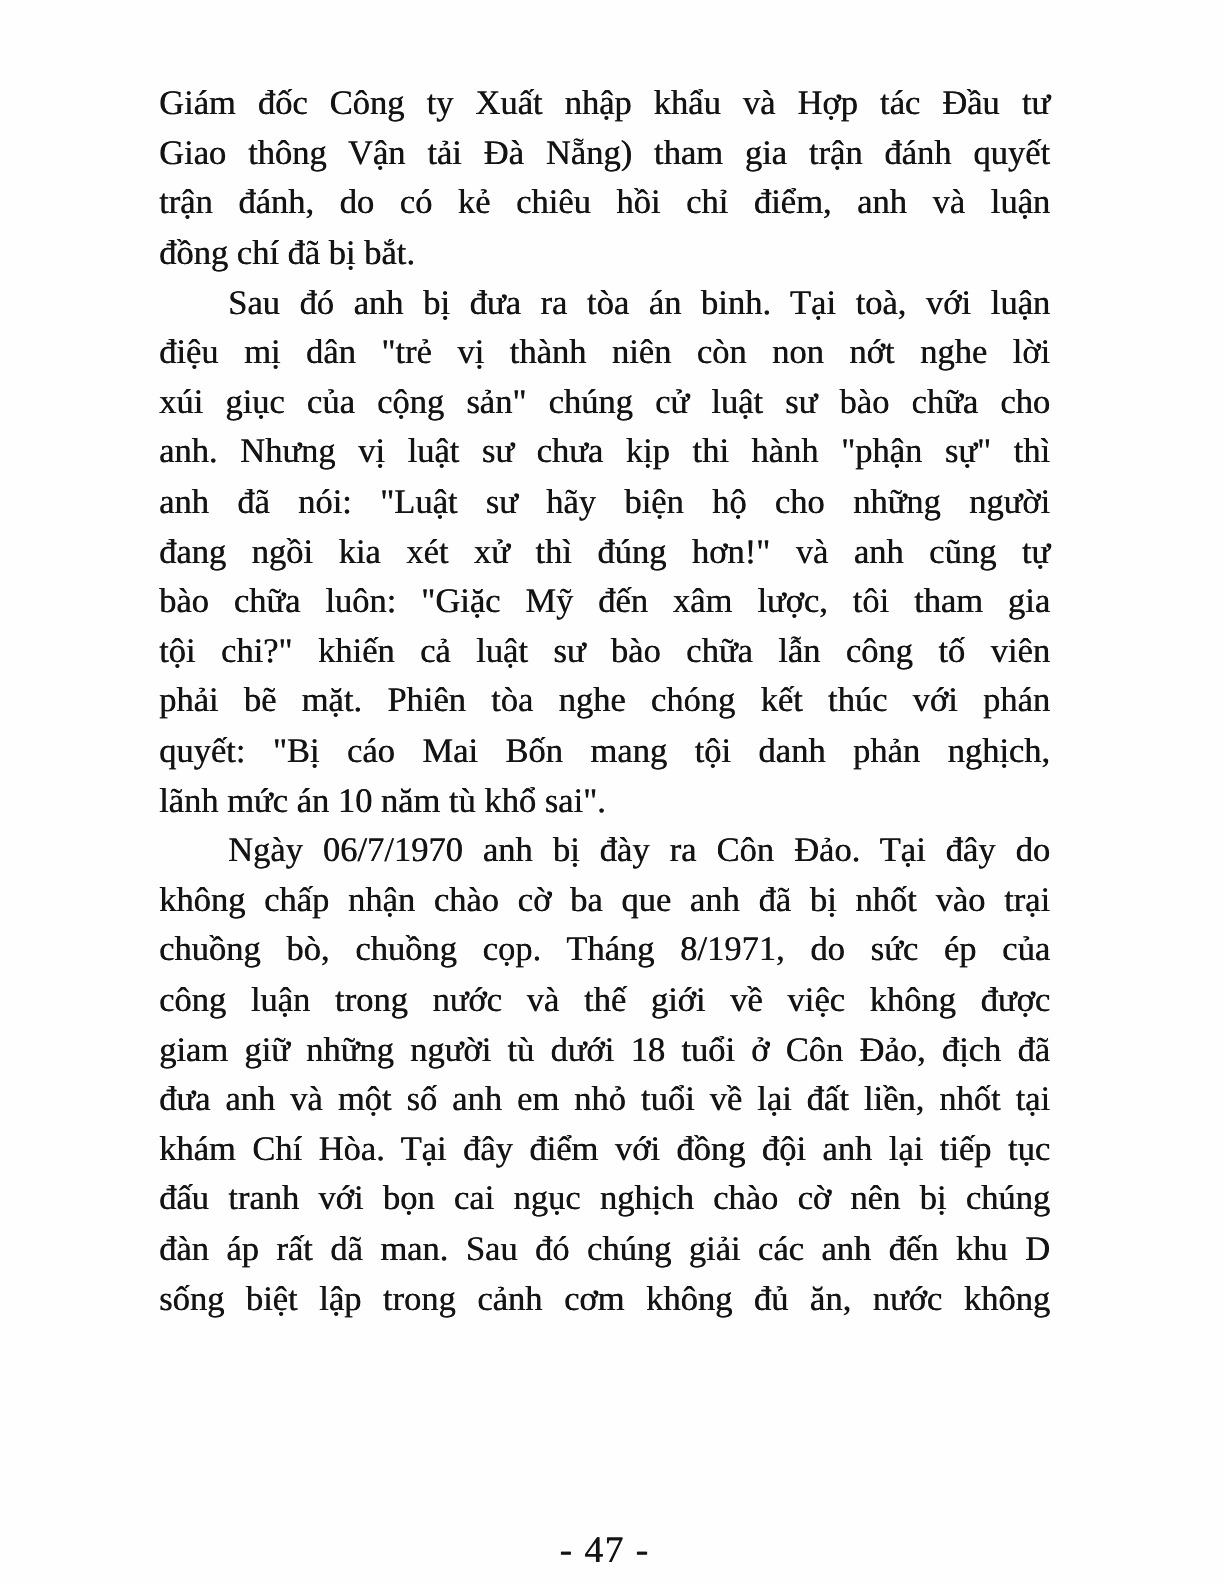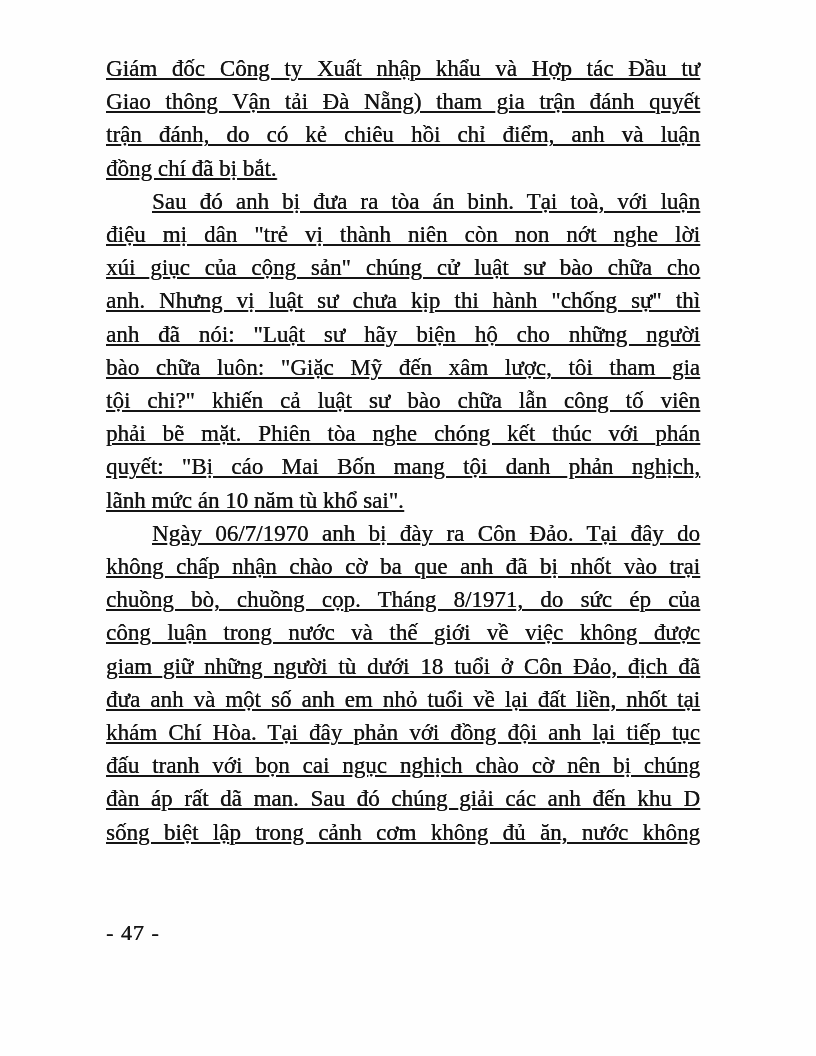--- a/index.html
+++ b/index.html
@@ -27,69 +27,69 @@
     margin: 0;
     padding: 0;
   }
   .line {
     font-size: 23px;
     line-height: 33.2px;
     text-align: justify;
     text-align-last: justify;
     white-space: normal;
     text-shadow: 0.3px 0 0 #141414;
-    text-decoration: underline;
   }
   .line.no-justify {
     text-align-last: left;
   }
   .line.indent {
     padding-left: 46px;
   }
   .page-number {
     position: absolute;
     left: 106px;
-    top: 920px;
+    top: 1020px;
     width: 594px;
-    text-align: left;
-    font-size: 22px;
+    text-align: center;
+    font-size: 25px;
     letter-spacing: 1px;
     text-shadow: 0.3px 0 0 #141414;
   }
 </style>
 </head>
 <body>
 
 <div class="page">
   <div class="text-block" id="page-body">
       <div class="paragraph">
         <div class="line">Giám đốc Công ty Xuất nhập khẩu và Hợp tác Đầu tư</div>
         <div class="line">Giao thông Vận tải Đà Nẵng) tham gia trận đánh quyết</div>
         <div class="line">trận đánh, do có kẻ chiêu hồi chỉ điểm, anh và luận</div>
         <div class="line no-justify">đồng chí đã bị bắt.</div>
       </div>
       <div class="paragraph">
         <div class="line indent">Sau đó anh bị đưa ra tòa án binh. Tại toà, với luận</div>
         <div class="line">điệu mị dân "trẻ vị thành niên còn non nớt nghe lời</div>
         <div class="line">xúi giục của cộng sản" chúng cử luật sư bào chữa cho</div>
-        <div class="line">anh. Nhưng vị luật sư chưa kịp thi hành "chống sự" thì</div>
+        <div class="line">anh. Nhưng vị luật sư chưa kịp thi hành "phận sự" thì</div>
         <div class="line">anh đã nói: "Luật sư hãy biện hộ cho những người</div>
+        <div class="line">đang ngồi kia xét xử thì đúng hơn!" và anh cũng tự</div>
         <div class="line">bào chữa luôn: "Giặc Mỹ đến xâm lược, tôi tham gia</div>
         <div class="line">tội chi?" khiến cả luật sư bào chữa lẫn công tố viên</div>
         <div class="line">phải bẽ mặt. Phiên tòa nghe chóng kết thúc với phán</div>
         <div class="line">quyết: "Bị cáo Mai Bốn mang tội danh phản nghịch,</div>
         <div class="line no-justify">lãnh mức án 10 năm tù khổ sai".</div>
       </div>
       <div class="paragraph">
         <div class="line indent">Ngày 06/7/1970 anh bị đày ra Côn Đảo. Tại đây do</div>
         <div class="line">không chấp nhận chào cờ ba que anh đã bị nhốt vào trại</div>
         <div class="line">chuồng bò, chuồng cọp. Tháng 8/1971, do sức ép của</div>
         <div class="line">công luận trong nước và thế giới về việc không được</div>
         <div class="line">giam giữ những người tù dưới 18 tuổi ở Côn Đảo, địch đã</div>
         <div class="line">đưa anh và một số anh em nhỏ tuổi về lại đất liền, nhốt tại</div>
-        <div class="line">khám Chí Hòa. Tại đây phản với đồng đội anh lại tiếp tục</div>
+        <div class="line">khám Chí Hòa. Tại đây điểm với đồng đội anh lại tiếp tục</div>
         <div class="line">đấu tranh với bọn cai ngục nghịch chào cờ nên bị chúng</div>
         <div class="line">đàn áp rất dã man. Sau đó chúng giải các anh đến khu D</div>
         <div class="line">sống biệt lập trong cảnh cơm không đủ ăn, nước không</div>
       </div>
     </div>
   <div class="page-number">- 47 -</div>
 </div>
 
 </body></html>

